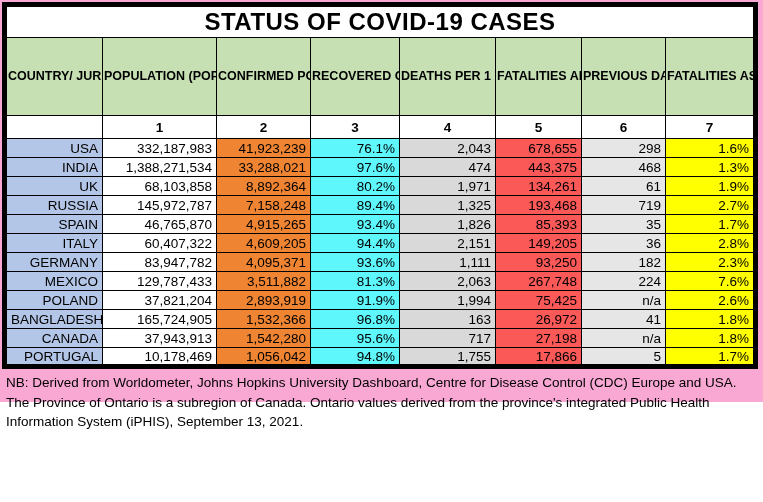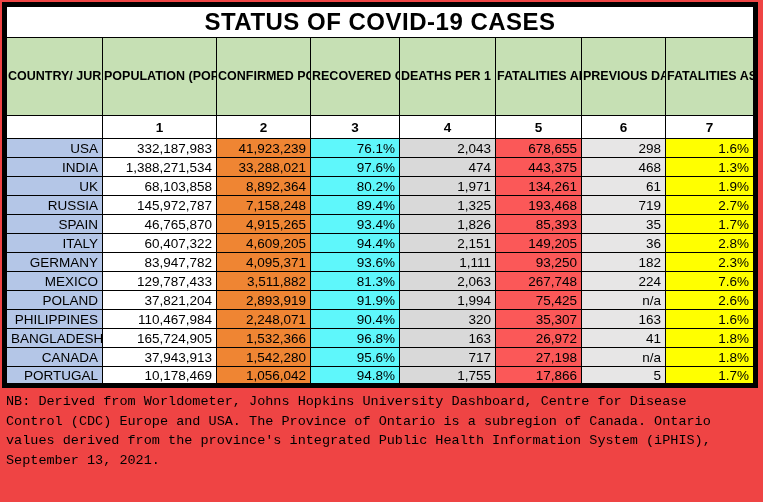--- a/index.html
+++ b/index.html
@@ -1,20 +1,20 @@
 <!DOCTYPE html>
 <html><head>
 <meta charset="utf-8">
 <style>
   html,body{margin:0;padding:0;background:#fff;}
   body{
     width:763px;height:502px;overflow:hidden;
     font-family:"Liberation Sans",sans-serif;color:#000;
   }
-  .sheet{width:763px;height:502px;background:#ef4444;box-sizing:border-box;padding:2px 0 0 2px;}
+  .sheet{width:763px;height:402px;background:#f9a8d4;box-sizing:border-box;padding:2px 0 0 2px;}
   table.covid{
     border-collapse:collapse;table-layout:fixed;
     width:751px;border:5px solid #000;
   }
   table.covid th,table.covid td{
     border:1px solid #000;box-sizing:border-box;overflow:hidden;white-space:nowrap;
   }
   .title-cell{
     height:31px;background:#fff;text-align:center;vertical-align:middle;
     font-size:24px;font-weight:bold;letter-spacing:0.5px;
@@ -36,21 +36,21 @@
   td.col-population{background:#ffffff;}
   td.col-confirmed{background:#ef8533;}
   td.col-recovered{background:#5ef7fb;}
   td.col-deaths_per_million{background:#d9d9d9;}
   td.col-fatalities{background:#fb5858;}
   td.col-prev_day{background:#e7e6e6;}
   td.col-fatalities_pct{background:#ffff00;}
   tr.bold-row td{font-weight:bold;border-top-width:2px;border-bottom-width:2px;}
   .footnote{
     width:751px;padding:4px 2px 0 4px;box-sizing:border-box;
-    font-size:13.5px;line-height:1.45;color:#000;font-family:Liberation Mono, monospace;
+    font-size:13.5px;line-height:1.45;color:#000;
   }
 </style>
 </head>
 <body>
 
 <div class="sheet">
   <table class="covid">
     <colgroup>
       <col style="width:98px">
         <col style="width:114px">
@@ -183,30 +183,20 @@
           <td class="col-country">POLAND</td>
           <td class="col-population">37,821,204</td>
           <td class="col-confirmed">2,893,919</td>
           <td class="col-recovered">91.9%</td>
           <td class="col-deaths_per_million">1,994</td>
           <td class="col-fatalities">75,425</td>
           <td class="col-prev_day">n/a</td>
           <td class="col-fatalities_pct">2.6%</td>
         </tr>
         <tr>
-          <td class="col-country">PHILIPPINES</td>
-          <td class="col-population">110,467,984</td>
-          <td class="col-confirmed">2,248,071</td>
-          <td class="col-recovered">90.4%</td>
-          <td class="col-deaths_per_million">320</td>
-          <td class="col-fatalities">35,307</td>
-          <td class="col-prev_day">163</td>
-          <td class="col-fatalities_pct">1.6%</td>
-        </tr>
-        <tr>
           <td class="col-country">BANGLADESH</td>
           <td class="col-population">165,724,905</td>
           <td class="col-confirmed">1,532,366</td>
           <td class="col-recovered">96.8%</td>
           <td class="col-deaths_per_million">163</td>
           <td class="col-fatalities">26,972</td>
           <td class="col-prev_day">41</td>
           <td class="col-fatalities_pct">1.8%</td>
         </tr>
         <tr>

